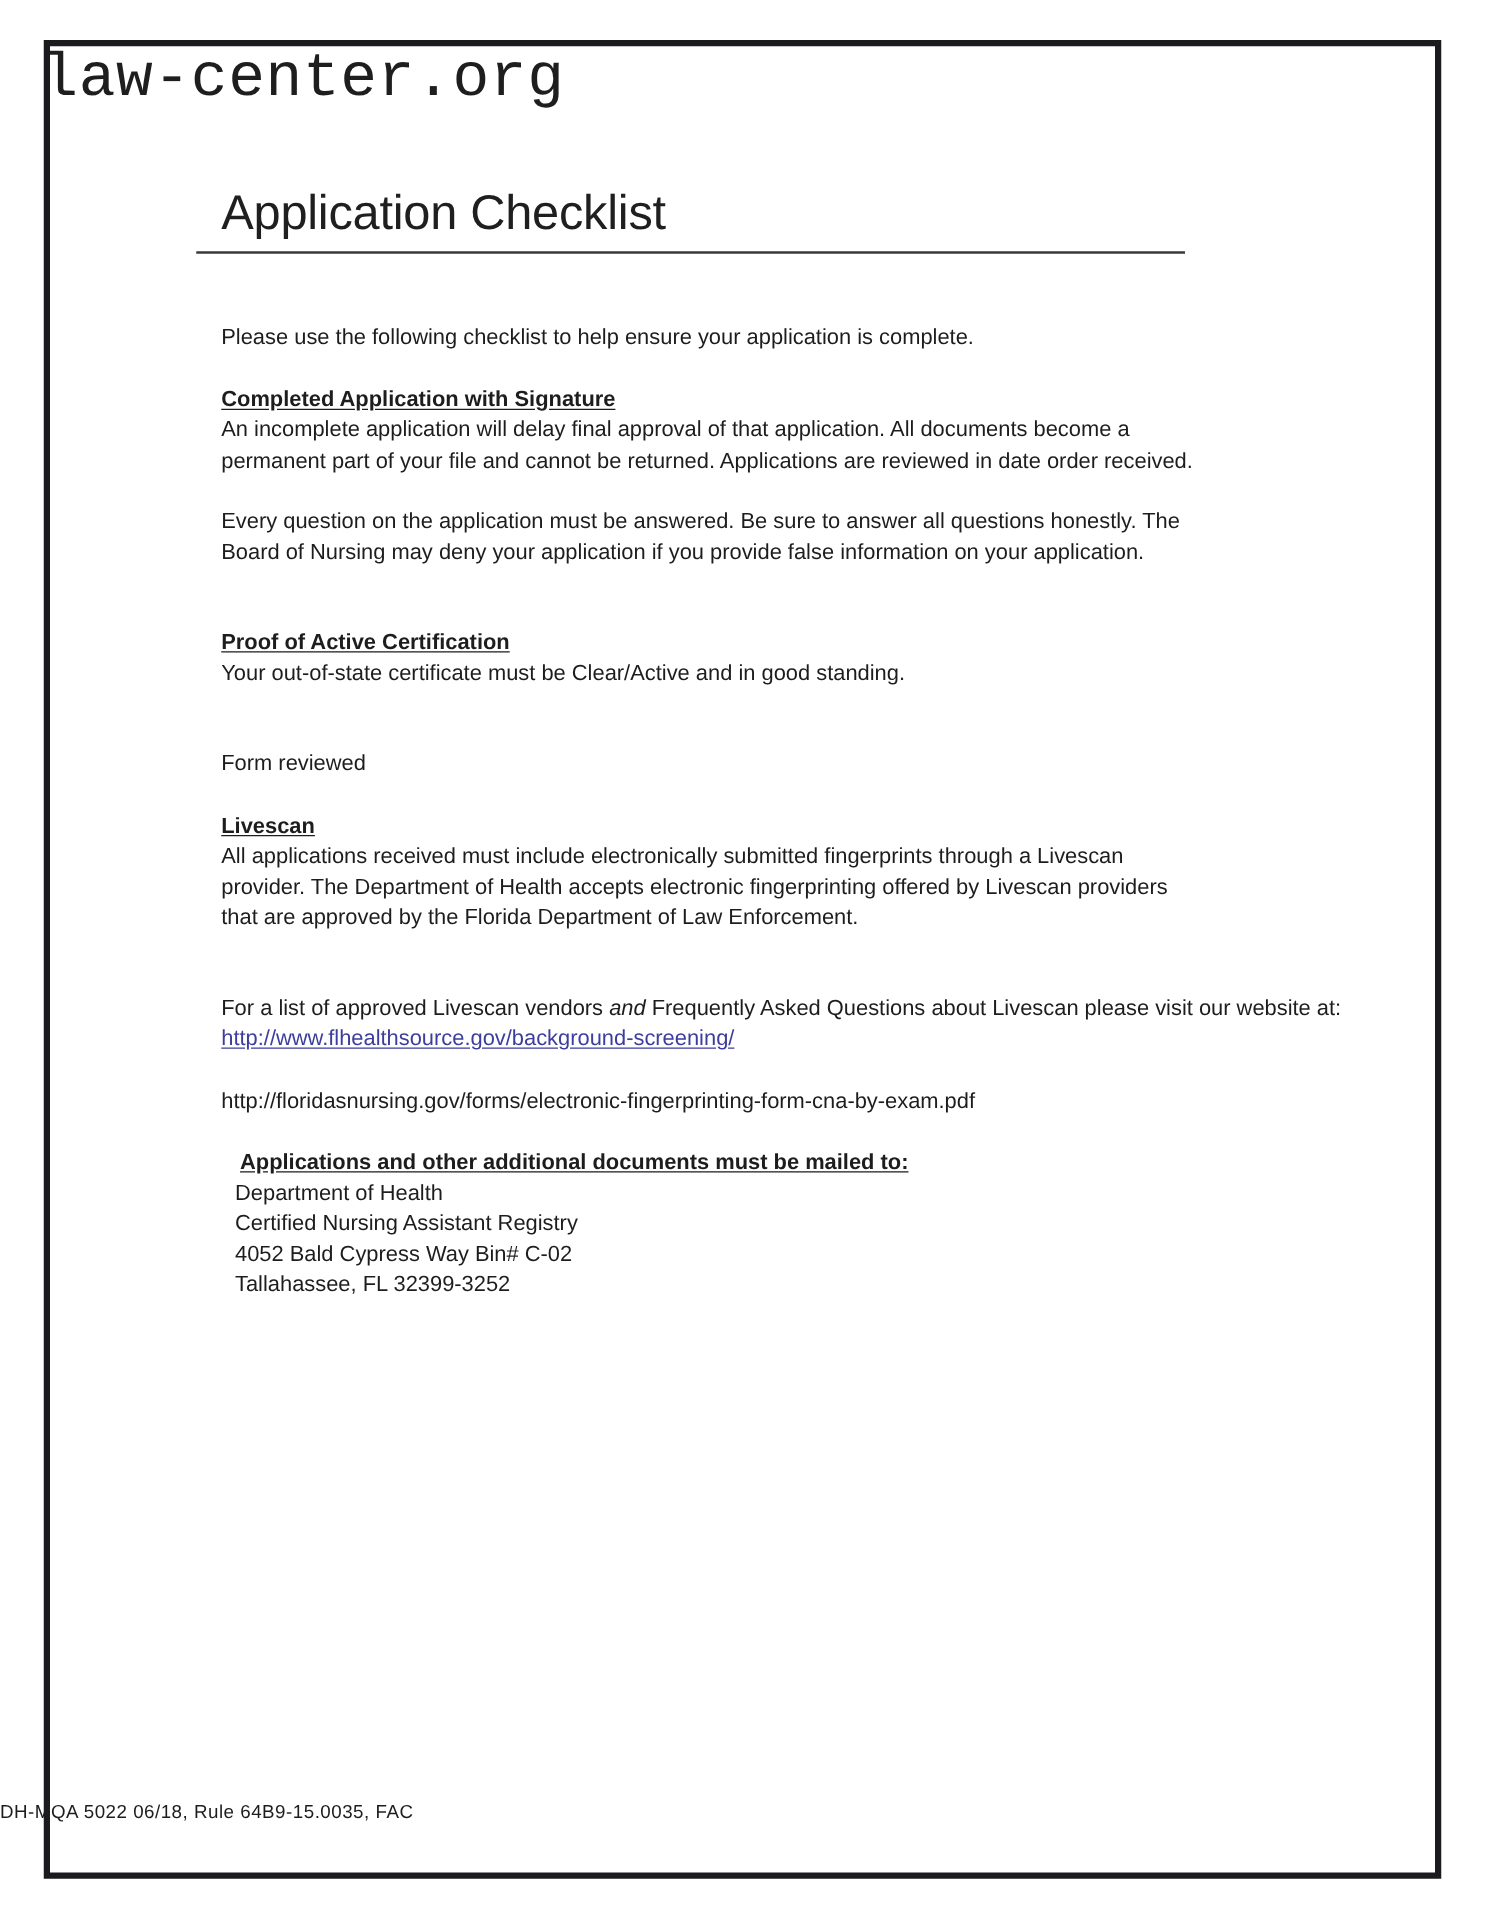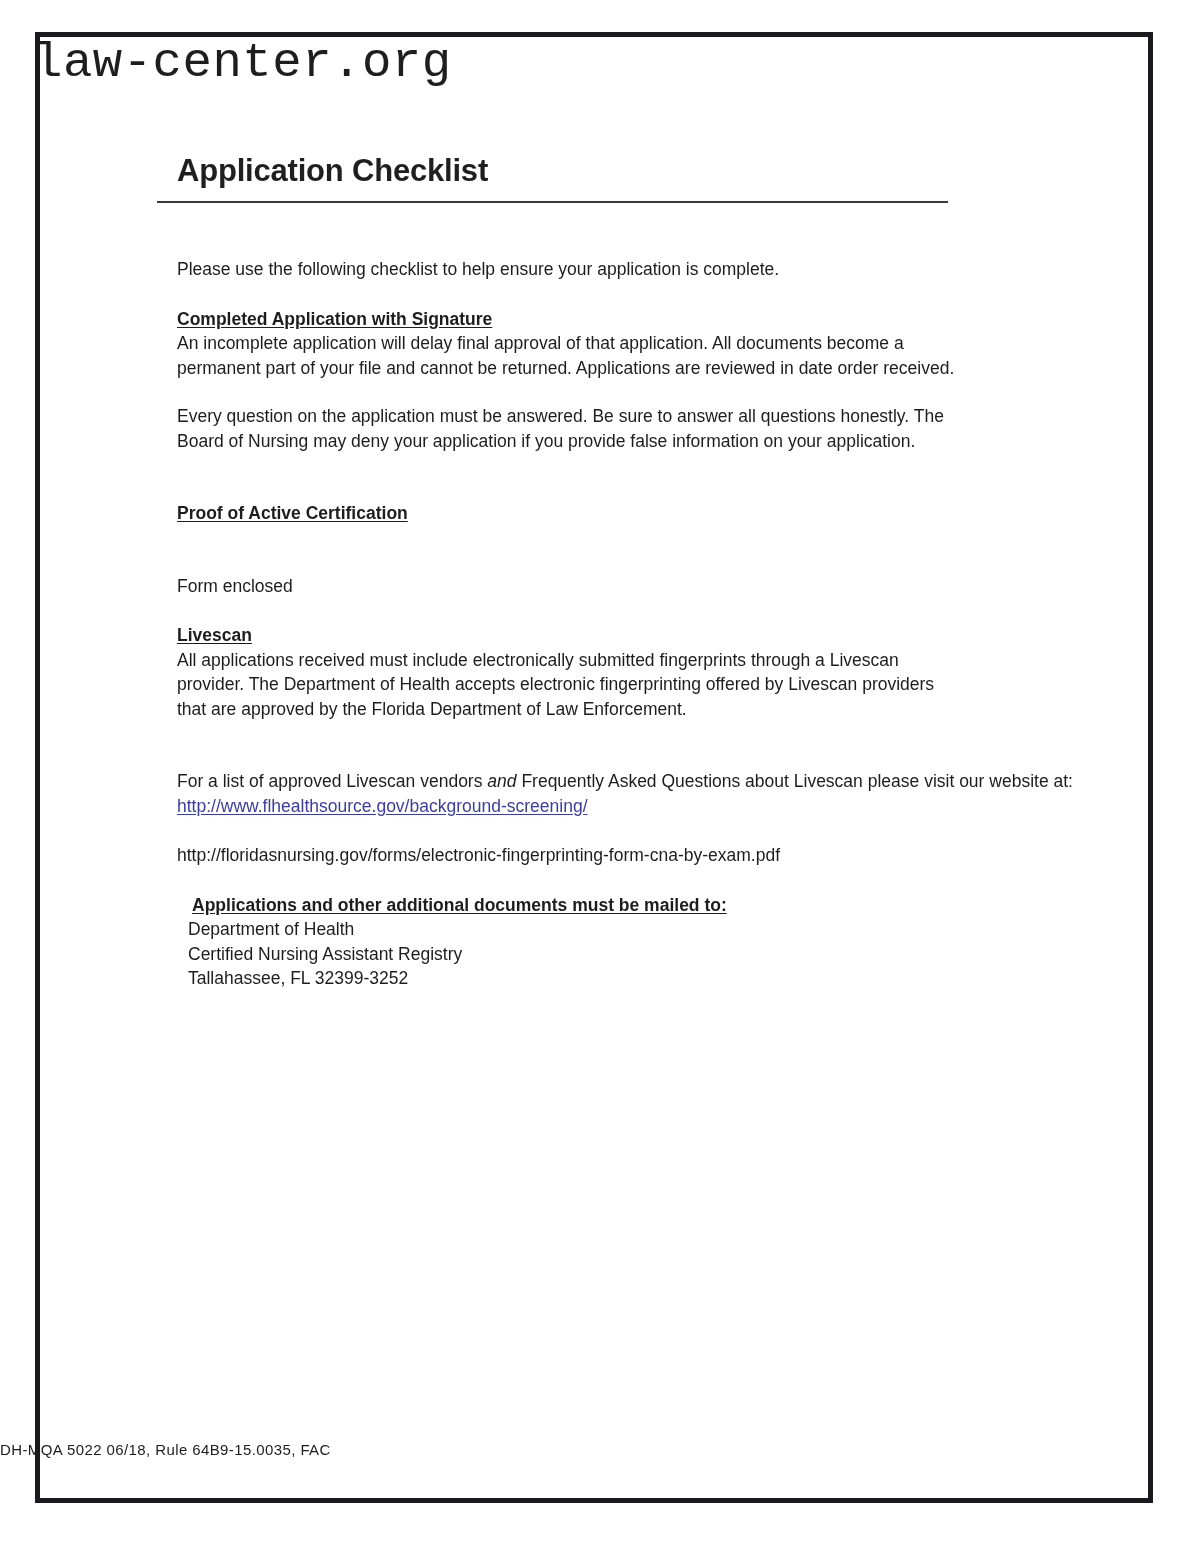--- a/index.html
+++ b/index.html
@@ -45,22 +45,22 @@
 
   
   #content {
     position: absolute;
     left: 157px;
     top: 150px;
     width: 960px;
   }
 
   .doc-title {
-    font-size: 31px;
-    font-weight: 700;
+    font-size: 39px;
+    font-weight: 400;
     line-height: 42px;
     color: #1f1f1f;
     margin: 0 0 0 20px;
     letter-spacing: -0.2px;
   }
   .title-rule {
     width: 791px;
     height: 2px;
     background: #3a3a3a;
     margin: 9px 0 0 0;
@@ -140,24 +140,25 @@
     <p class="head-row"><span class="sec-head">Completed Application with Signature</span></p>
     <p class="para">An incomplete application will delay final approval of that application. All documents become a permanent part of your file and cannot be returned. Applications are reviewed in date order received.</p>
 
     <div class="gap-sm"></div>
 
     <p class="para">Every question on the application must be answered. Be sure to answer all questions honestly. The Board of Nursing may deny your application if you provide false information on your application.</p>
 
     <div class="gap-lg"></div>
 
     <p class="head-row"><span class="sec-head">Proof of Active Certification</span></p>
+    <p class="para">Your out-of-state certificate must be Clear/Active and in good standing.</p>
 
     <div class="gap-lg"></div>
 
-    <p class="para">Form enclosed</p>
+    <p class="para">Form reviewed</p>
 
     <div class="gap-md"></div>
 
     <p class="head-row"><span class="sec-head">Livescan</span></p>
     <p class="para">All applications received must include electronically submitted  fingerprints through a Livescan provider.  The Department of Health accepts electronic  fingerprinting offered by Livescan providers that are approved by the Florida Department of Law Enforcement.</p>
 
     <div class="gap-lg"></div>
   </div>
 
   <div class="body-col wide-col">
@@ -167,19 +168,20 @@
     <div class="gap-md"></div>
 
     <p class="para plainurl">http://floridasnursing.gov/forms/electronic-fingerprinting-form-cna-by-exam.pdf</p>
 
     <div class="gap-md"></div>
 
     <div class="address-block">
       <p class="head-row"><span class="sec-head">Applications and other additional documents must be mailed to:</span></p>
       <p class="address-line">Department of Health</p>
       <p class="address-line">Certified Nursing Assistant Registry</p>
+      <p class="address-line">4052 Bald Cypress Way Bin# C-02</p>
       <p class="address-line">Tallahassee, FL 32399-3252</p>
     </div>
   </div>
 
 </div>
 
 <div id="footer">DH-MQA 5022 06/18, Rule 64B9-15.0035, FAC</div>
 
 </body></html>

